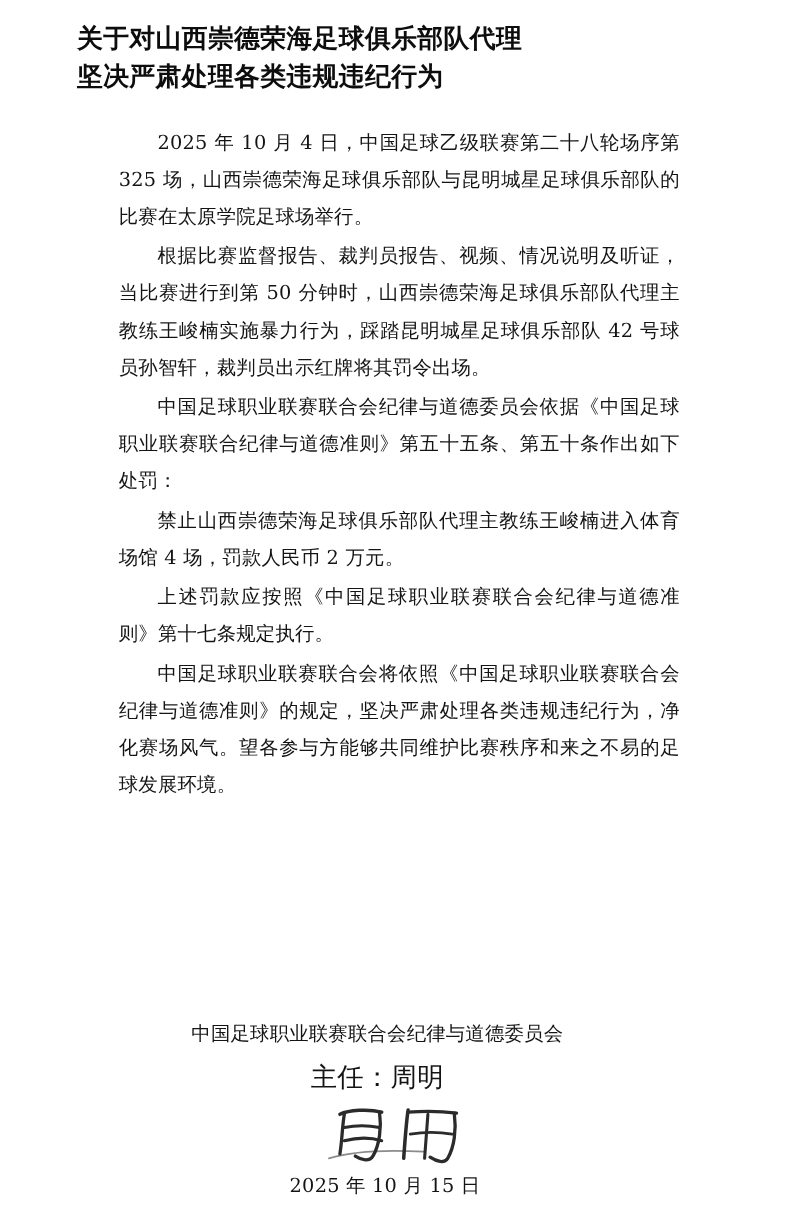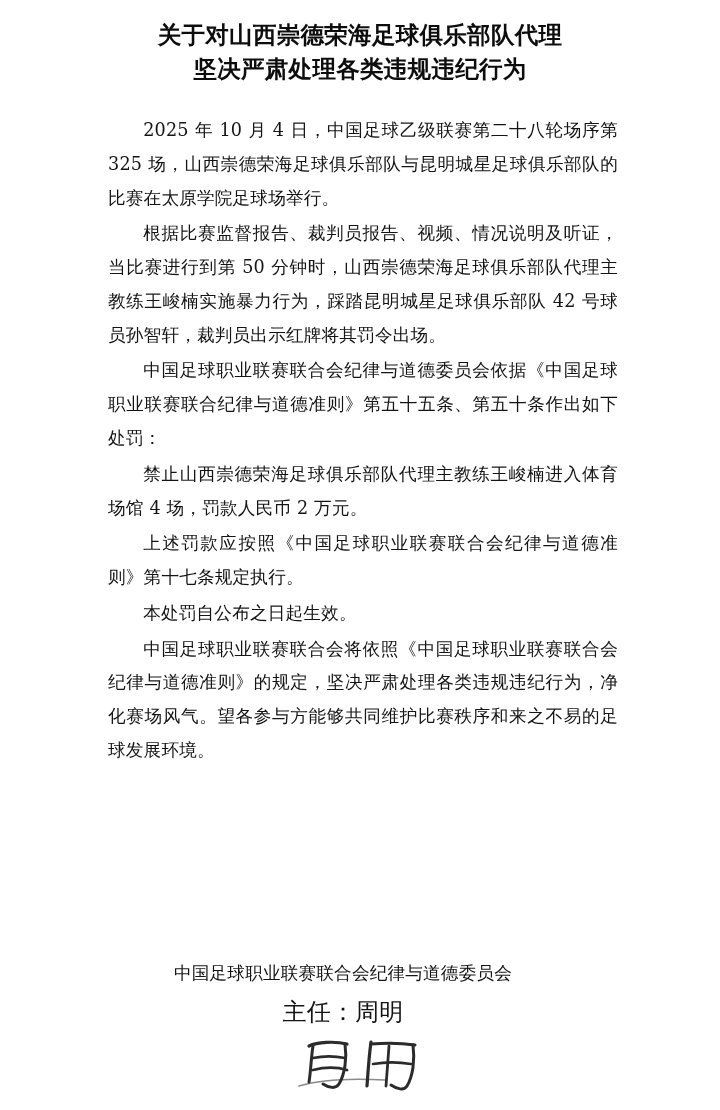--- a/index.html
+++ b/index.html
@@ -18,21 +18,20 @@
     position: relative;
     width: 720px;
     height: 1110px;
     box-sizing: border-box;
     padding: 0;
     overflow: hidden;
   }
   .title {
     margin: 0;
     padding: 18px 70px 0 70px;
-    text-align: center;
     font-family: "DejaVu Sans", "Liberation Sans", sans-serif;
     font-weight: bold;
     font-size: 23.5px;
     line-height: 1.45;
     letter-spacing: 0.3px;
     color: #0d0d0d;
   }
   .title .line {
     display: block;
   }
@@ -98,21 +97,20 @@
     <span class="line">关于对山西崇德荣海足球俱乐部队代理</span>
     <span class="line">坚决严肃处理各类违规违纪行为</span>
   </h1>
 
   <div class="body-block">
     <p class="para indent">2025 年 10 月 4 日，中国足球乙级联赛第二十八轮场序第 325 场，山西崇德荣海足球俱乐部队与昆明城星足球俱乐部队的比赛在太原学院足球场举行。</p>
     <p class="para indent">根据比赛监督报告、裁判员报告、视频、情况说明及听证，当比赛进行到第 50 分钟时，山西崇德荣海足球俱乐部队代理主教练王峻楠实施暴力行为，踩踏昆明城星足球俱乐部队 42 号球员孙智轩，裁判员出示红牌将其罚令出场。</p>
     <p class="para indent">中国足球职业联赛联合会纪律与道德委员会依据《中国足球职业联赛联合纪律与道德准则》第五十五条、第五十条作出如下处罚：</p>
     <p class="para indent">禁止山西崇德荣海足球俱乐部队代理主教练王峻楠进入体育场馆 4 场，罚款人民币 2 万元。</p>
     <p class="para indent">上述罚款应按照《中国足球职业联赛联合会纪律与道德准则》第十七条规定执行。</p>
-    <p class="para indent">本处罚自公布之日起生效。</p>
     <p class="para indent">中国足球职业联赛联合会将依照《中国足球职业联赛联合会纪律与道德准则》的规定，坚决严肃处理各类违规违纪行为，净化赛场风气。望各参与方能够共同维护比赛秩序和来之不易的足球发展环境。</p>
   </div>
 
   <div class="sign-block">
     <div class="sign-org">中国足球职业联赛联合会纪律与道德委员会</div>
     <div class="sign-person">主任：周明</div>
     <div class="signature-mark">
       <svg width="150" height="60" viewBox="0 0 150 60" aria-hidden="true">
         <g fill="none" stroke="#2b2b2b" stroke-linecap="round" stroke-linejoin="round">
           <path d="M20 12 C28 8, 46 7, 58 10" stroke-width="3.2"></path>
@@ -122,15 +120,16 @@
           <path d="M56 10 C58 24, 56 40, 50 50 C47 55, 40 54, 34 50" stroke-width="3"></path>
           <path d="M82 8 C80 22, 79 38, 78 52" stroke-width="3.2"></path>
           <path d="M82 10 C96 9, 112 9, 126 11" stroke-width="3"></path>
           <path d="M100 12 C99 26, 98 40, 97 52" stroke-width="2.8"></path>
           <path d="M124 11 C126 26, 124 42, 118 52 C115 57, 108 55, 102 51" stroke-width="3"></path>
           <path d="M84 30 C96 28, 110 28, 122 30" stroke-width="2.6"></path>
           <path d="M10 52 C30 46, 60 44, 96 46" stroke-width="1.6" opacity="0.55"></path>
         </g>
       </svg>
     </div>
+    <div class="sign-date">2025 年 10 月 15 日</div>
   </div>
 
 </div>
 
 </body></html>

